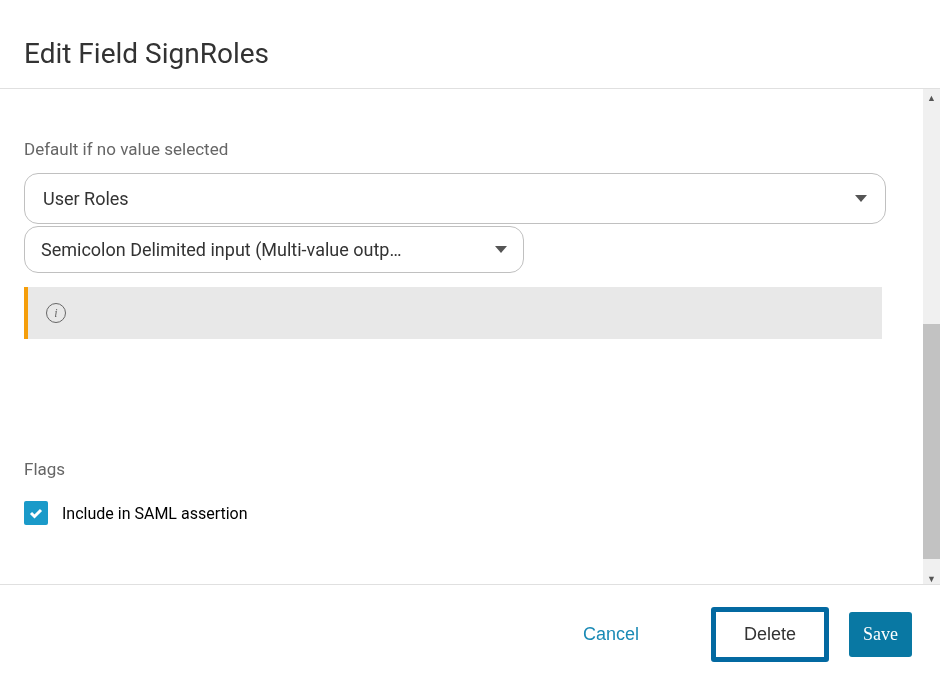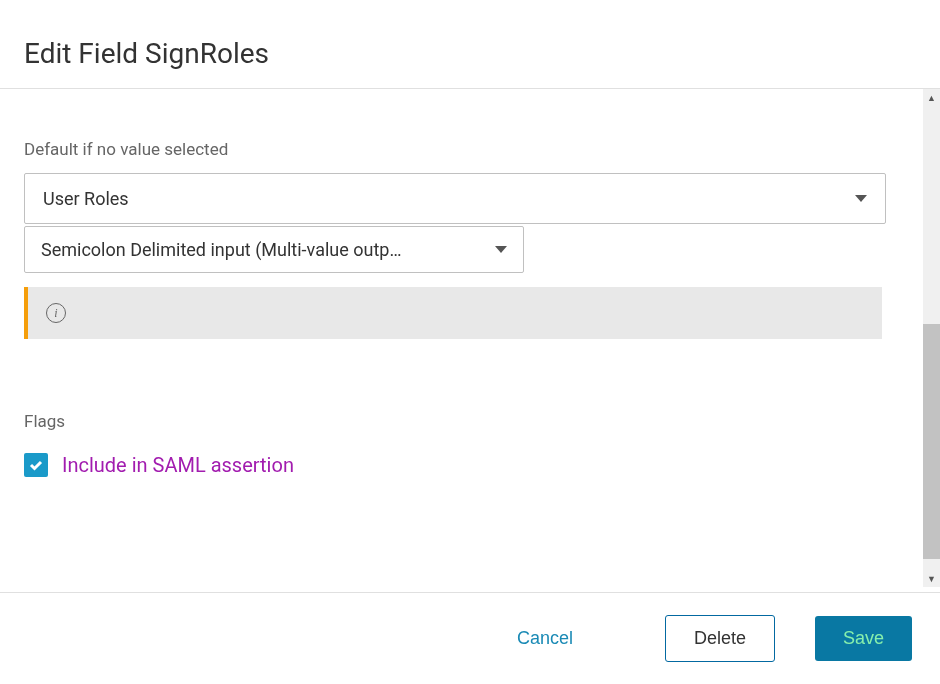--- a/index.html
+++ b/index.html
@@ -61,21 +61,21 @@
     }
     .field-label {
       font-size: 17px;
       color: #666;
       margin-bottom: 14px;
     }
     .select {
       width: 100%;
       max-width: 862px;
       border: 1px solid #c0c0c0;
-      border-radius: 2px;
+      border-radius: 14px;
       padding: 14px 18px;
       font-size: 18px;
       color: #333;
       background: #fff;
       display: flex;
       align-items: center;
       justify-content: space-between;
       cursor: pointer;
       margin-bottom: 2px;
     }
@@ -110,21 +110,21 @@
       display: flex;
       align-items: center;
       justify-content: center;
       font-size: 12px;
       font-style: italic;
       font-family: Georgia, serif;
       color: #666;
       flex-shrink: 0;
     }
     .flags-section {
-      margin-top: 72px;
+      margin-top: 120px;
     }
     .checkbox-row {
       display: flex;
       align-items: center;
       gap: 14px;
       margin-top: 22px;
     }
     .checkbox {
       width: 24px;
       height: 24px;
@@ -136,57 +136,58 @@
       cursor: pointer;
     }
     .checkbox svg {
       width: 16px;
       height: 16px;
       stroke: #fff;
       stroke-width: 3;
       fill: none;
     }
     .checkbox-label {
-      font-size: 20px;
-      color: #a21caf;
+      font-size: 16px;
+      color: #000000;
     }
     .footer {
       position: absolute;
       bottom: 0;
       left: 0;
       right: 0;
       border-top: 1px solid #e0e0e0;
       padding: 22px 28px;
       display: flex;
       justify-content: flex-end;
       align-items: center;
-      gap: 40px;
+      gap: 20px;
       background: #fff;
     }
     .btn {
       font-size: 18px;
       padding: 12px 28px;
       border-radius: 3px;
       cursor: pointer;
       border: none;
       background: transparent;
     }
     .btn-cancel {
       color: #1a8ab5;
       margin-right: 24px;
     }
     .btn-delete {
       color: #333;
-      border: 1px solid #0369a1;
+      border: 5px solid #0369a1;
       background: #fff;
     }
     .btn-save {
       background: #0978a3;
-      color: #86efac;
-      padding: 12px 28px;
+      color: #ffffff;
+      padding: 12px 14px;
+      font-family: Liberation Serif, serif;
     }
   </style>
 </head>
 <body>
 
 <div class="header">
   <h1>Edit Field SignRoles</h1>
 </div>
 
 <div class="content-wrapper">

